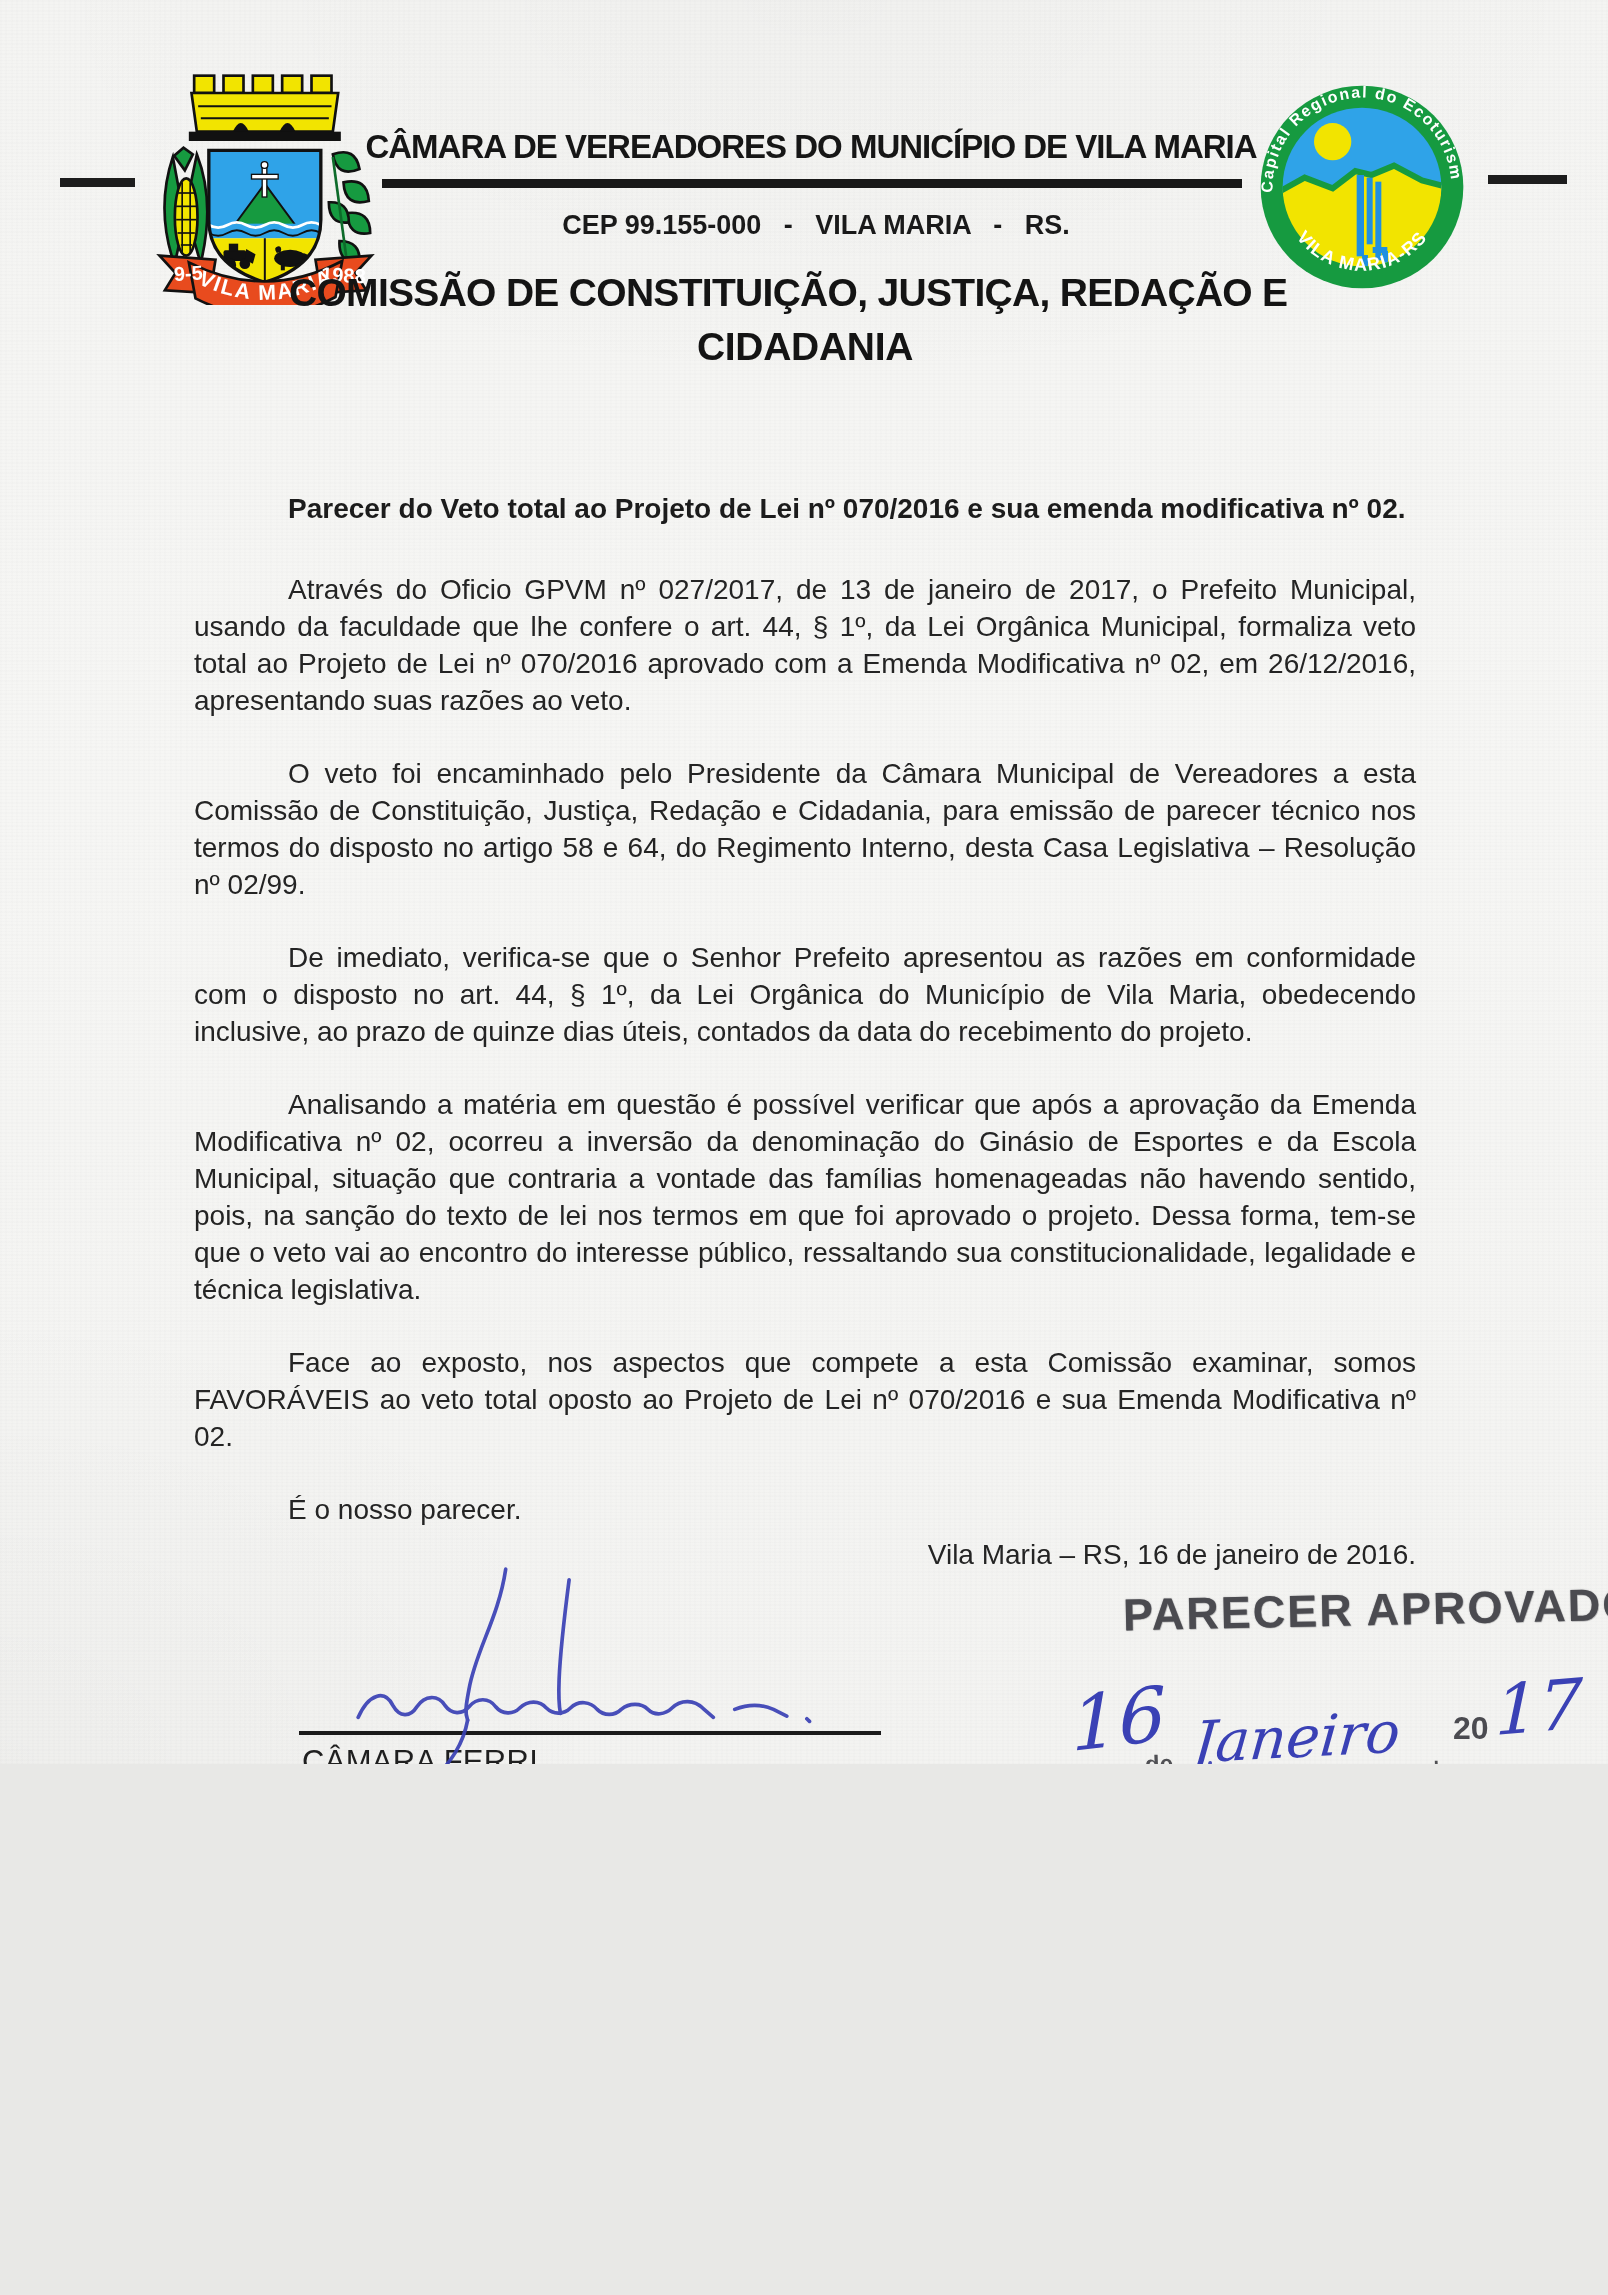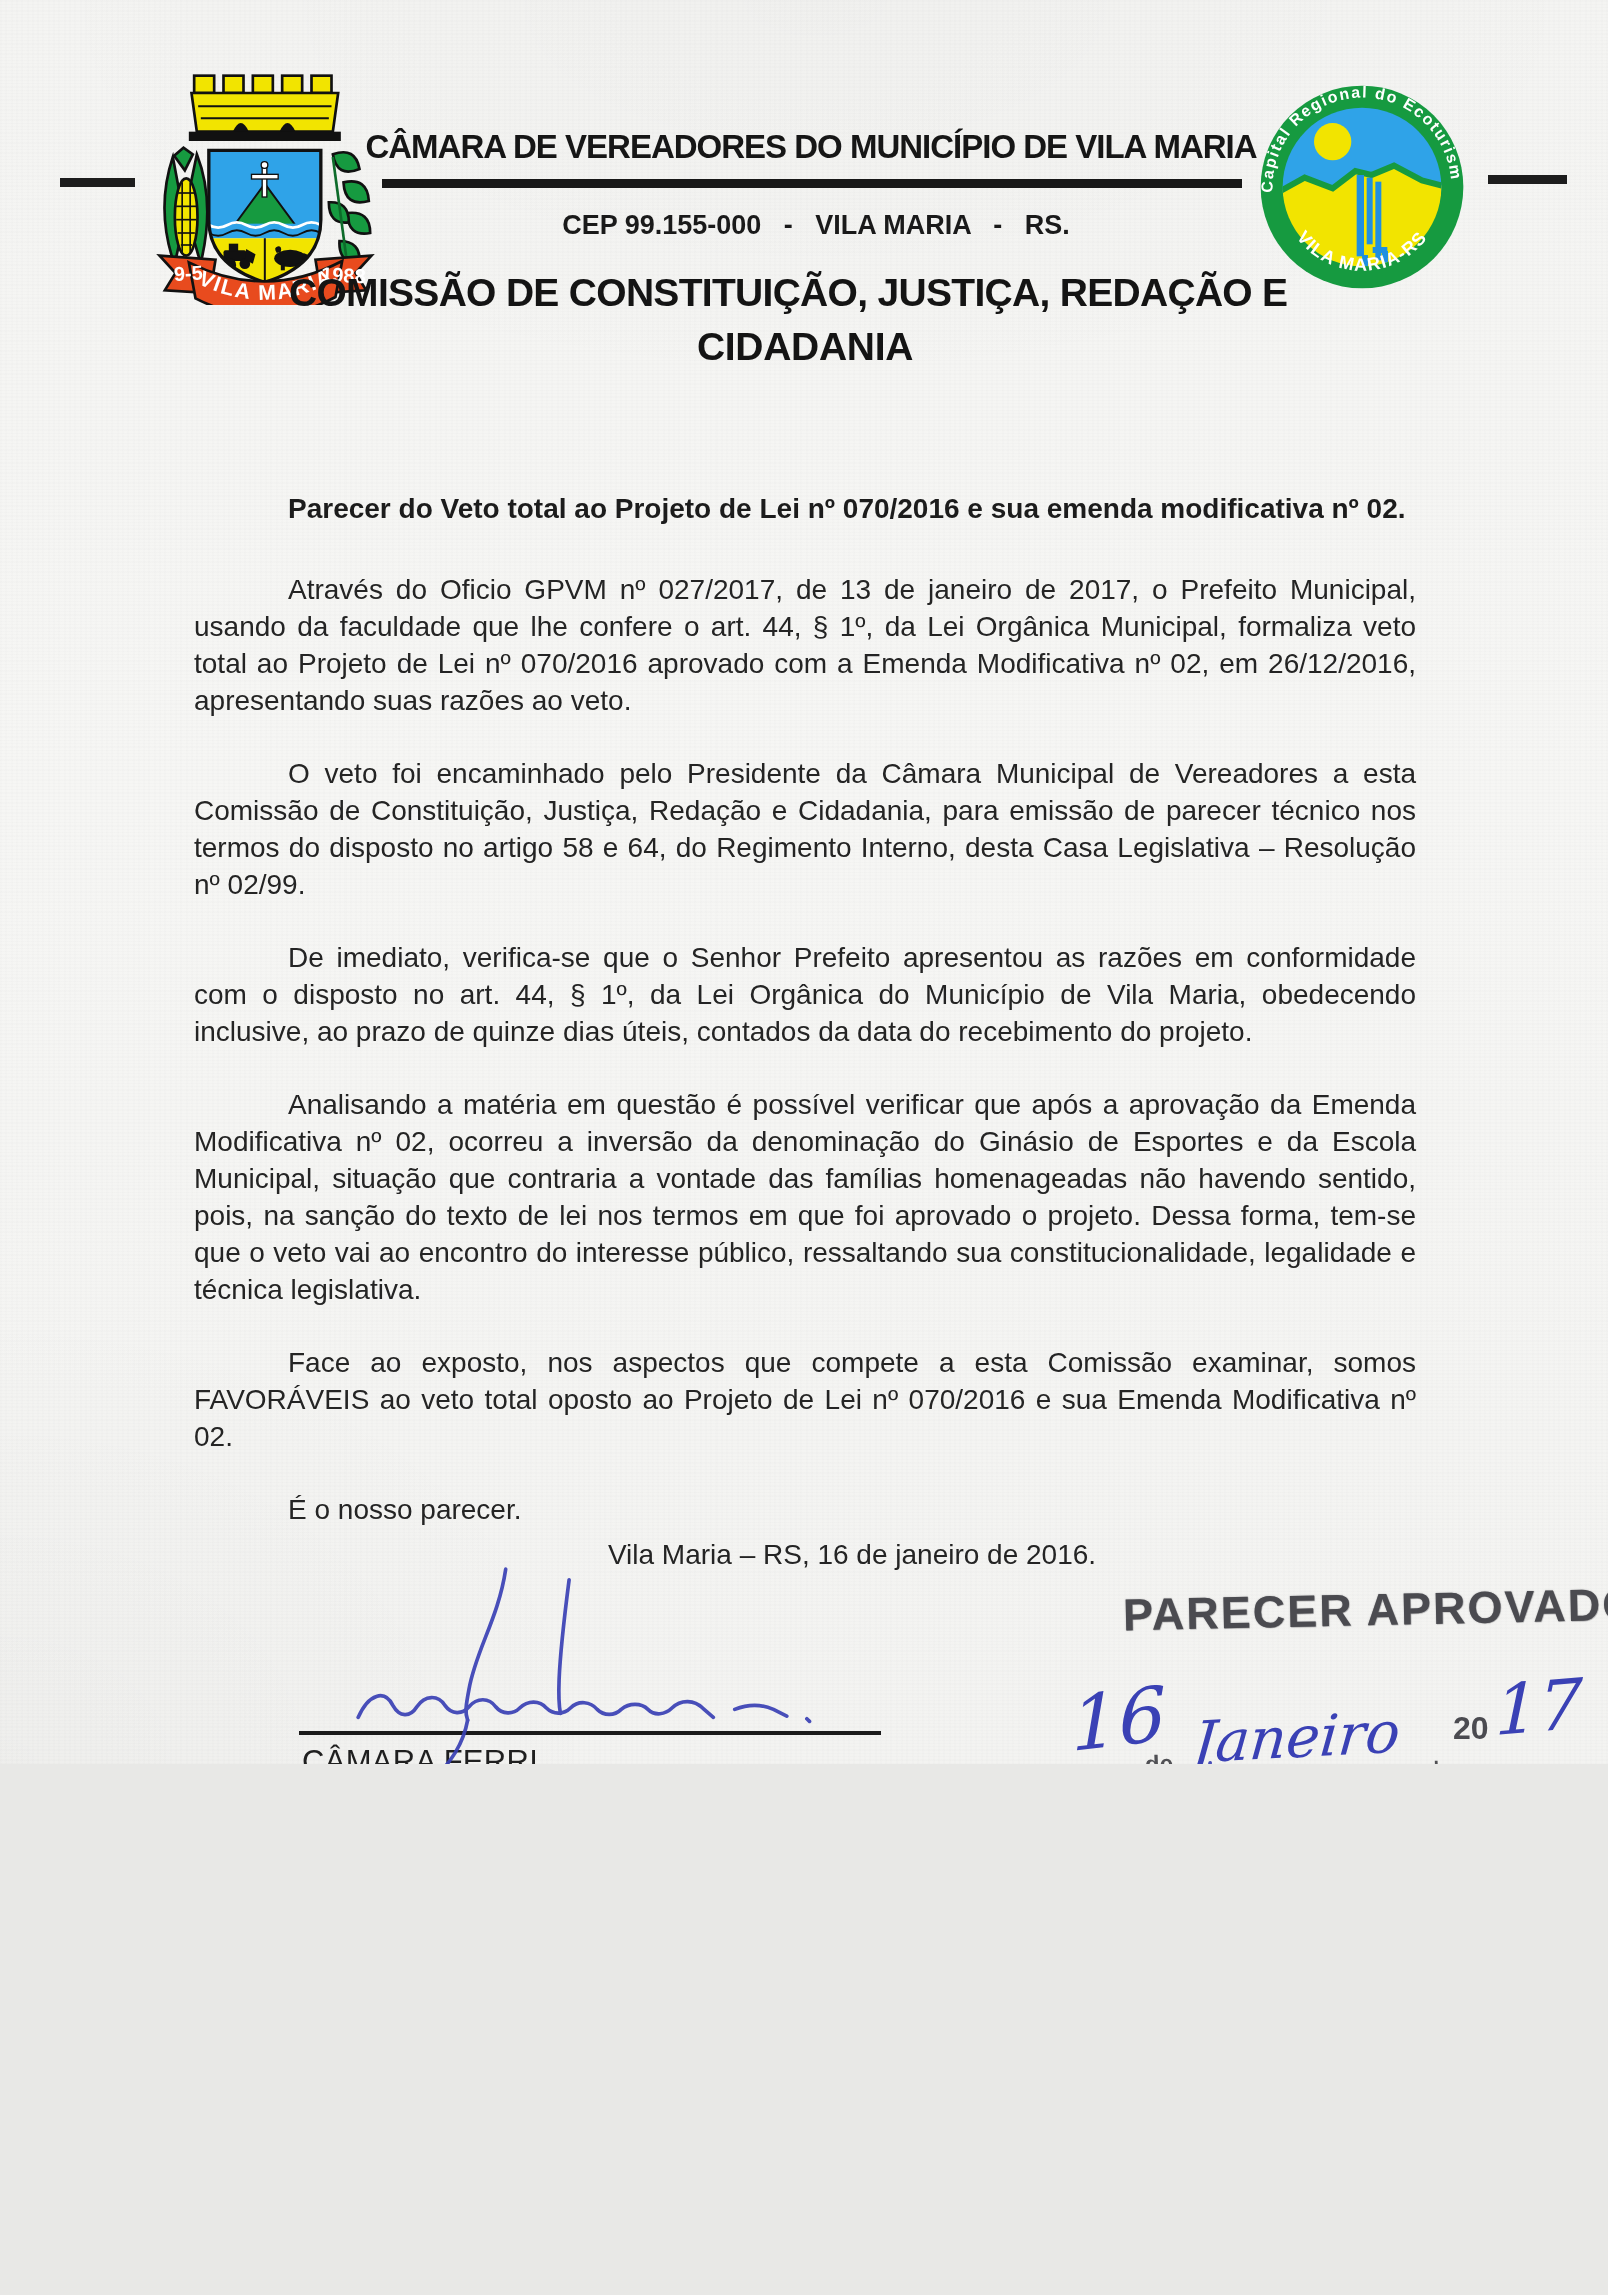--- a/index.html
+++ b/index.html
@@ -32,21 +32,21 @@
   .title-2{top:325px;left:805px;transform:translateX(-50%);font-size:39px;font-weight:bold;
     letter-spacing:-0.3px;white-space:nowrap;color:#141414;z-index:5;}
   .crest{top:69px;left:154px;width:223px;height:236px;z-index:4;}
   .ecologo{top:83px;left:1258px;width:208px;height:208px;z-index:4;}
   
   .body-col{top:490px;left:194px;width:1222px;font-size:28px;line-height:37px;
     color:#242424;z-index:3;}
   .body-col p{margin:0 0 36px 0;text-indent:94px;text-align:justify;}
   .body-col p.subject{font-weight:bold;margin-bottom:44px;color:#1c1c1c;}
   .body-col p.closing{text-align:left;margin-bottom:8px;margin-top:20px;}
-  .body-col p.dateline{text-align:center;margin:0;}
+  .body-col p.dateline{text-align:right;margin:0;}
   
   .stamp{z-index:4;color:#47474c;}
   .stamp-title{top:1584px;left:1123px;font-size:45px;font-weight:bold;letter-spacing:2px;
     white-space:nowrap;transform:rotate(-1.2deg);color:#4b4b50;
     text-shadow:0 0 1.3px rgba(70,70,75,0.55), 0.7px 0.7px 0 rgba(70,70,75,0.25);}
   .stamp-rule{height:8px;background:#4a4a4e;box-shadow:0 0 1.3px rgba(70,70,75,0.6);}
   .stamp-de{font-size:24px;font-weight:bold;color:#505054;}
   .hw{font-family:"DejaVu Serif", serif;font-style:italic;color:#3a41b5;z-index:7;}
   
   .sig-rule{left:299px;width:582px;height:4px;background:#1b1b1b;z-index:3;}

